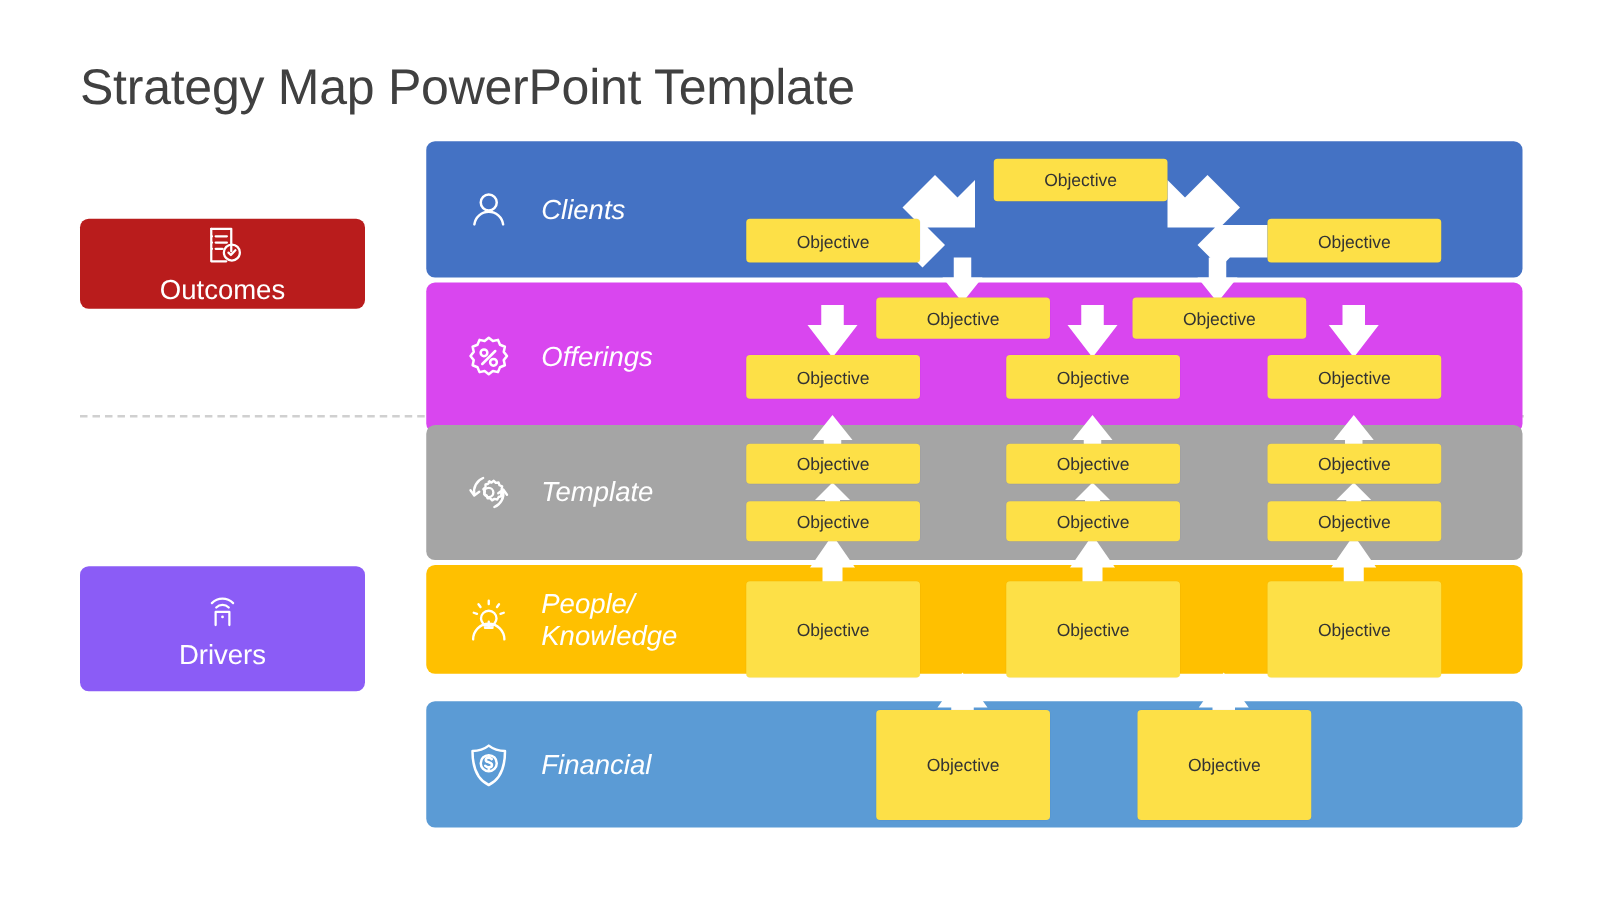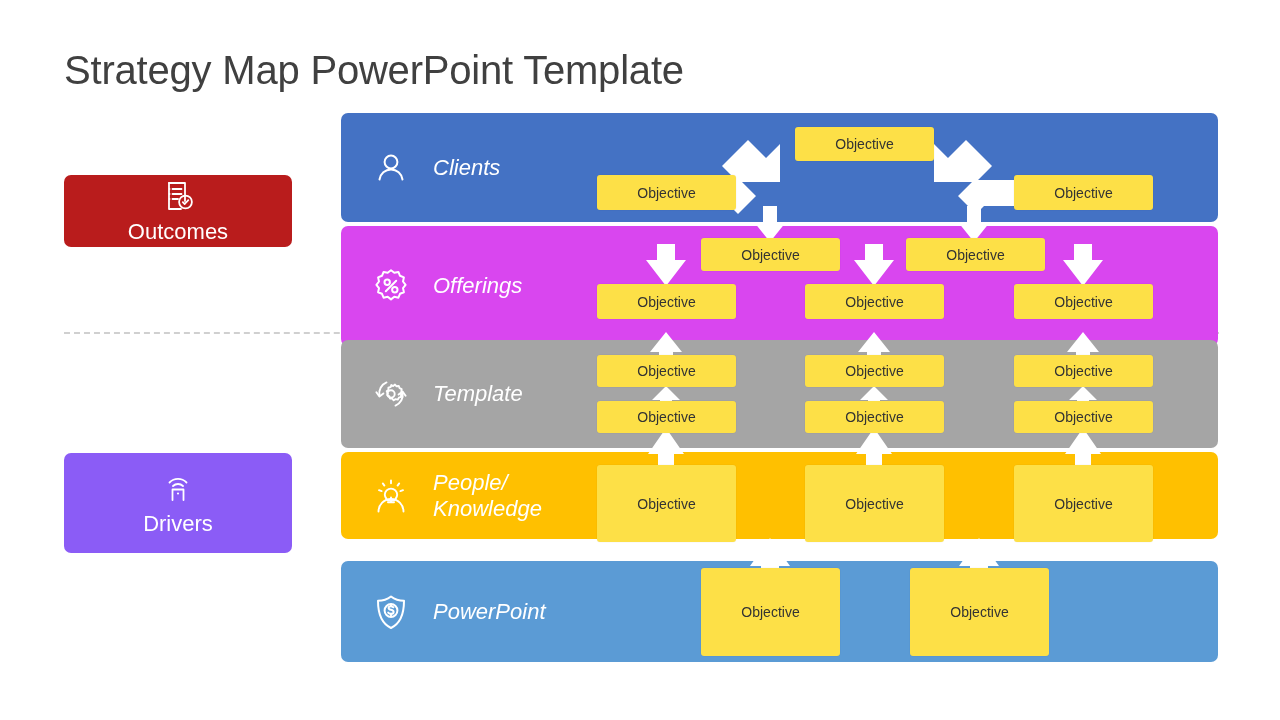--- a/index.html
+++ b/index.html
@@ -236,21 +236,21 @@
 <div class="band" id="band-financial">
   <div class="band-head">
     <span class="band-icon">
       <svg width="40" height="40" viewBox="0 0 40 40" fill="none" stroke="#ffffff" stroke-width="2" stroke-linecap="round" stroke-linejoin="round">
         <path d="M20 4.5 C24.5 8 29 8.8 33 8.8 C33 22 29.5 31.5 20 36 C10.5 31.5 7 22 7 8.8 C11 8.8 15.5 8 20 4.5 z"></path>
         <circle cx="20" cy="18.5" r="6.4"></circle>
         <path d="M22.4 15.3 c-0.7 -0.8 -1.6 -1.1 -2.6 -1.1 -1.3 0 -2.2 0.7 -2.2 1.7 0 2.6 5 1.2 5 4 0 1.2 -1.1 1.9 -2.6 1.9 -1.1 0 -2.1 -0.4 -2.8 -1.2"></path>
         <path d="M20 12.6 V14.2 M20 21.8 V23.4"></path>
       </svg>
     </span>
-    <span class="band-label">PowerPoint</span>
+    <span class="band-label">Financial</span>
   </div>
 </div>
 
 <svg id="arrows-layer" viewBox="0 0 1280 720" xmlns="http://www.w3.org/2000/svg">
   <g fill="#ffffff">
 
     <path d="M 700 206 L 700 180 L 736 180 L 722 166 L 748 140 L 766 158 L 780 144 L 780 182 L 742 182 L 756 196 L 738 214 L 730 206 Z"></path>
 
     <path d="M 1014 206 L 1014 180 L 978 180 L 992 166 L 966 140 L 948 158 L 934 144 L 934 182 L 972 182 L 958 196 L 976 214 L 984 206 Z"></path>
 

